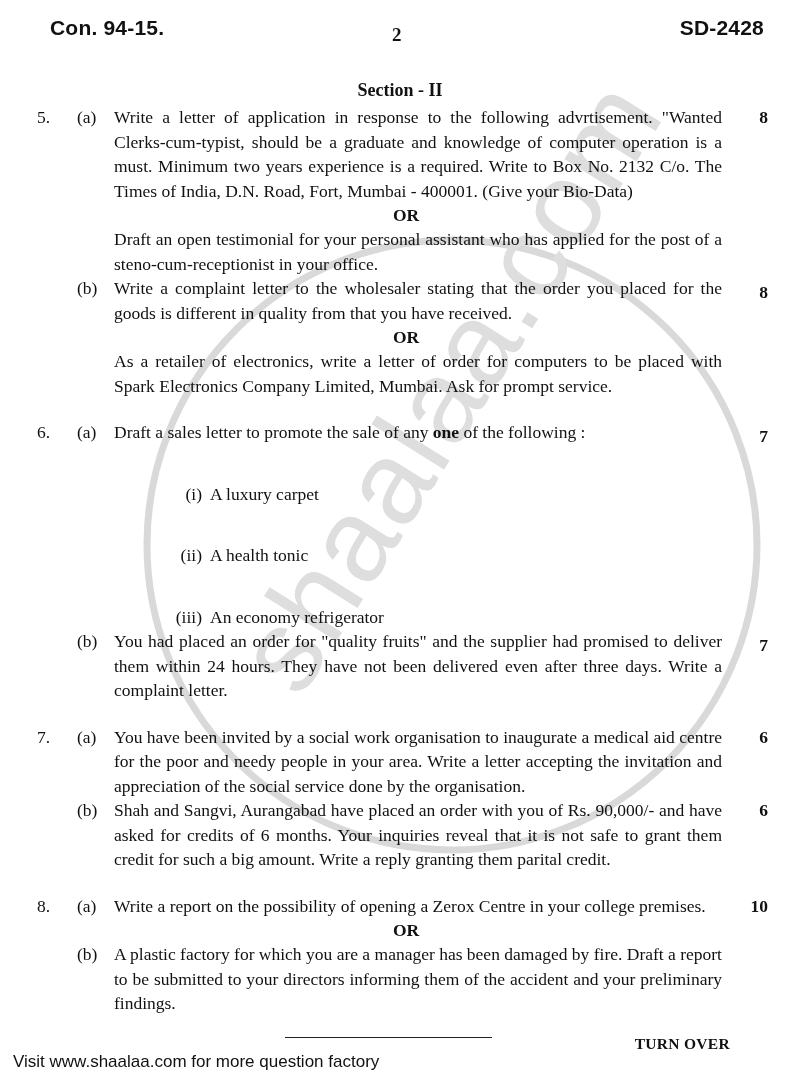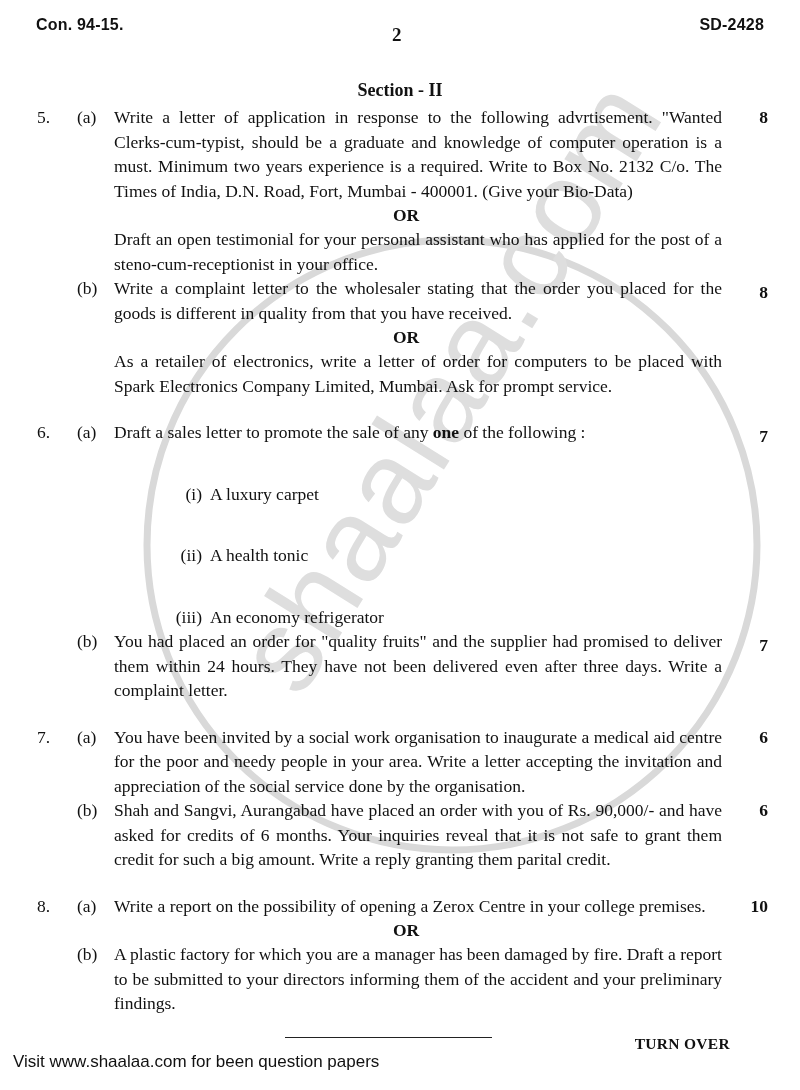--- a/index.html
+++ b/index.html
@@ -7,21 +7,21 @@
     width: 800px; height: 1090px; position: relative; overflow: hidden;
     font-family: "Liberation Serif", "DejaVu Serif", serif;
     color: #111111;
   }
   .page { position: absolute; inset: 0; }
 
   
   .hdr-left, .hdr-right {
     position: absolute; top: 16px;
     font-family: "Liberation Sans", "DejaVu Sans", sans-serif;
-    font-weight: bold; font-size: 16px; letter-spacing: 0.2px;
+    font-weight: bold; font-size: 21px; letter-spacing: 0.2px; margin-left: 14px;
   }
   .hdr-left { left: 36px; }
   .hdr-right { right: 36px; }
   .hdr-page {
     position: absolute; top: 24px; left: 392px;
     font-weight: bold; font-size: 19px;
   }
   .section-title {
     position: absolute; top: 80px; left: 0; width: 800px; text-align: center;
     font-weight: bold; font-size: 18px;
@@ -143,14 +143,14 @@
     <div class="or">OR</div>
 
     <div class="row">
       <span class="qpart">(b)</span>
       <div class="qtext">A plastic factory for which you are a manager has been damaged by fire. Draft a report to be submitted to your directors informing them of the accident and your preliminary findings.</div>
     </div>
   </div>
 
   <div class="rule"></div>
   <div class="turn-over">TURN OVER</div>
-  <div class="footer-link">Visit www.shaalaa.com for been question papers</div>
+  <div class="footer-link">Visit www.shaalaa.com for more question factory</div>
 </div>
 
 </body></html>

